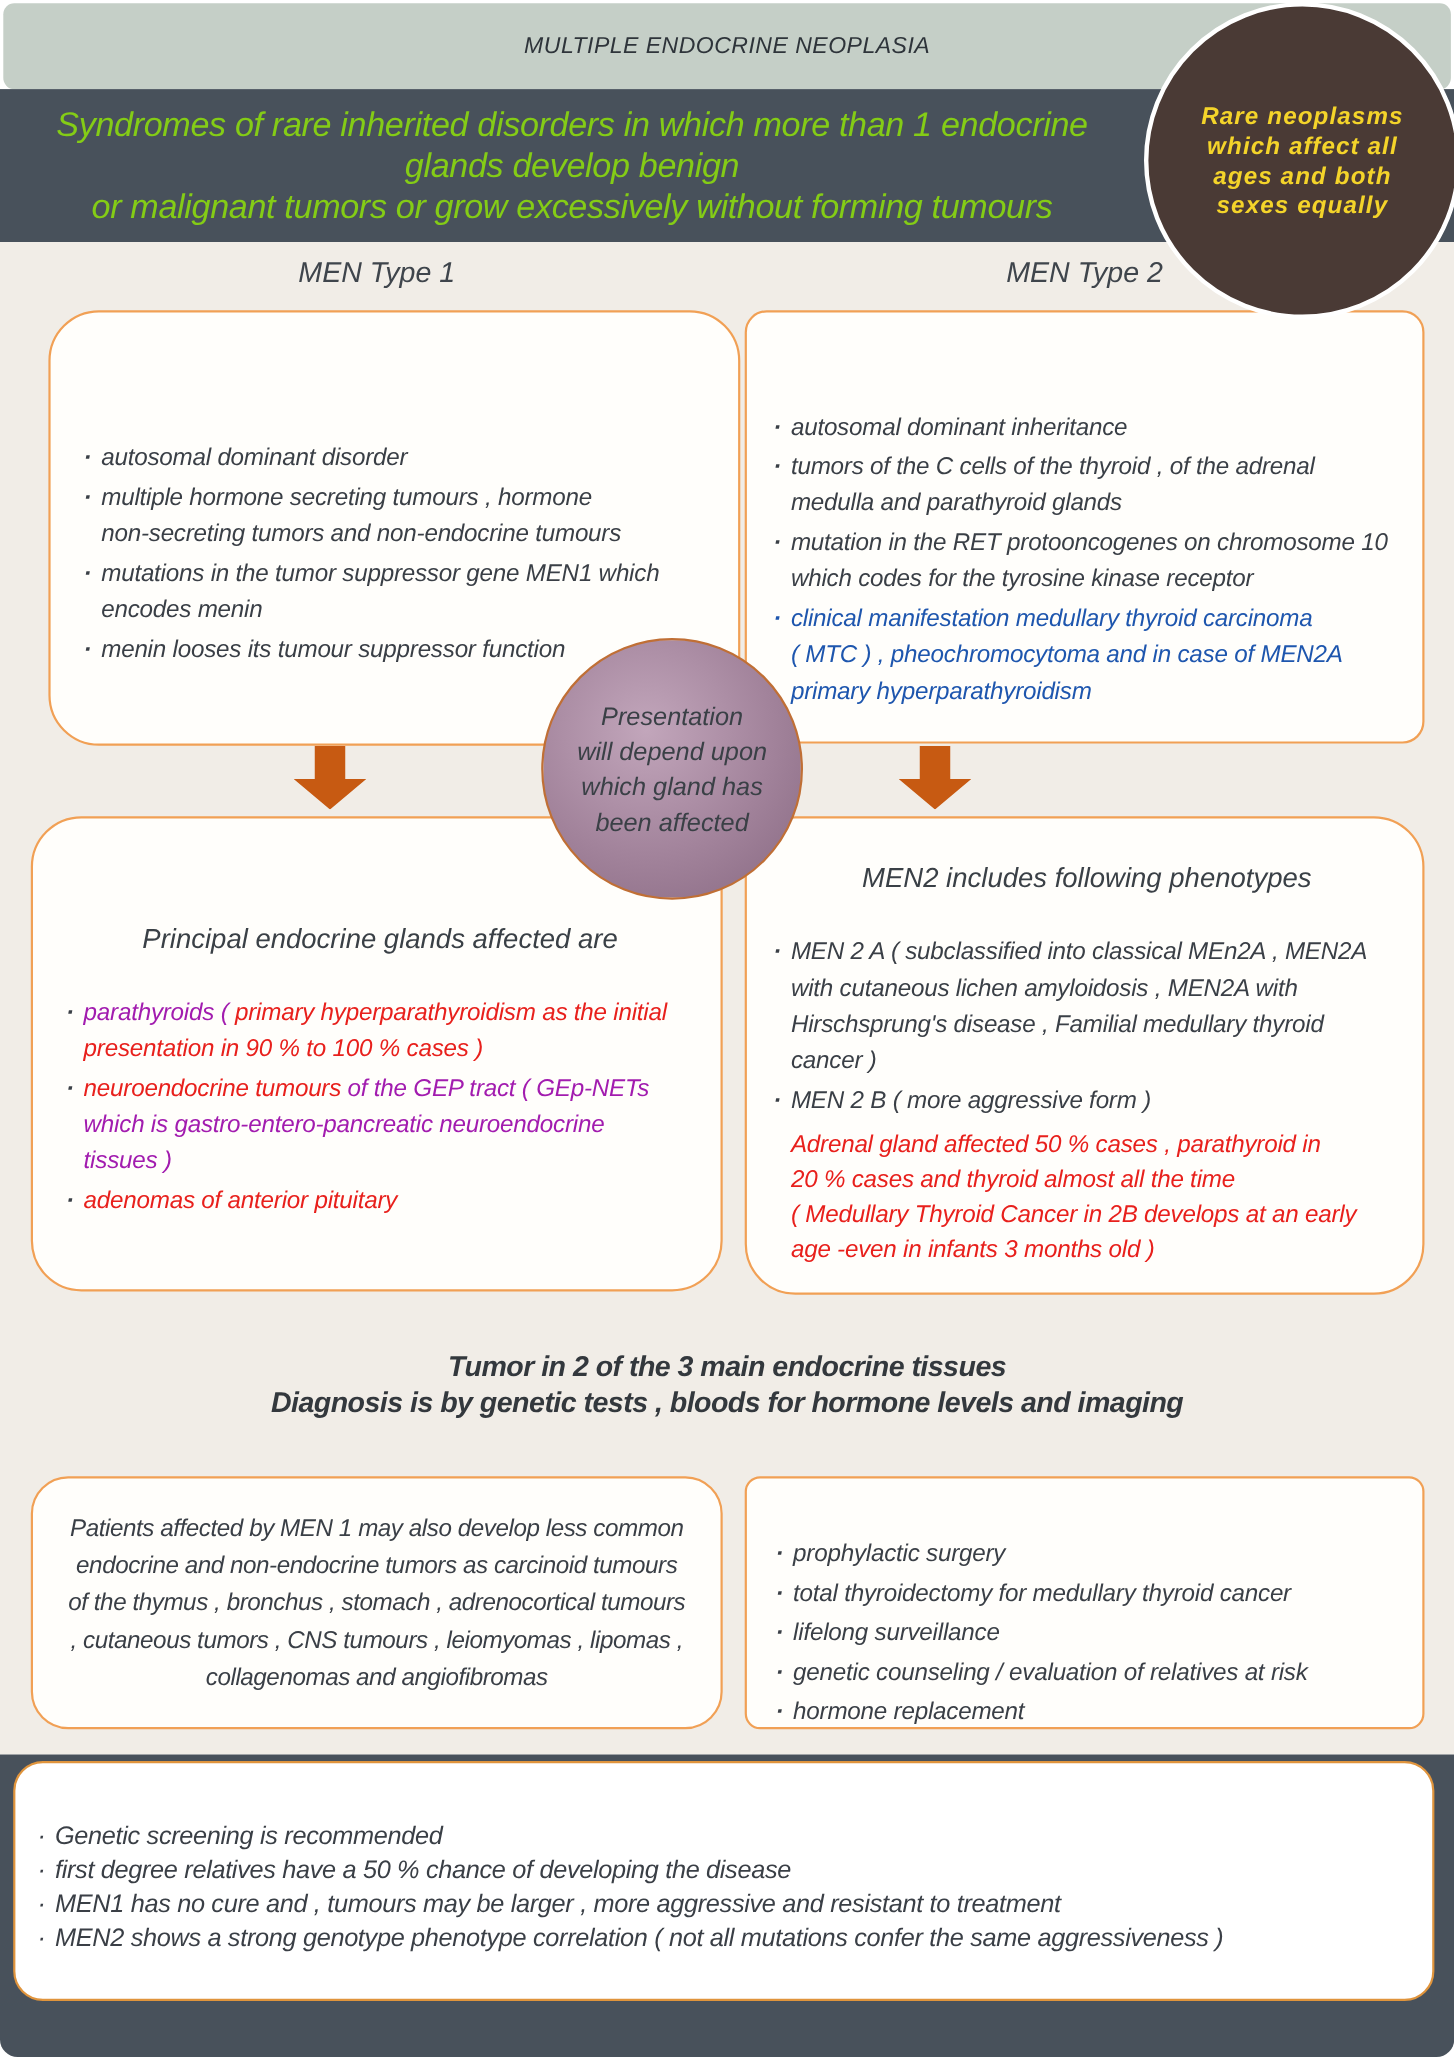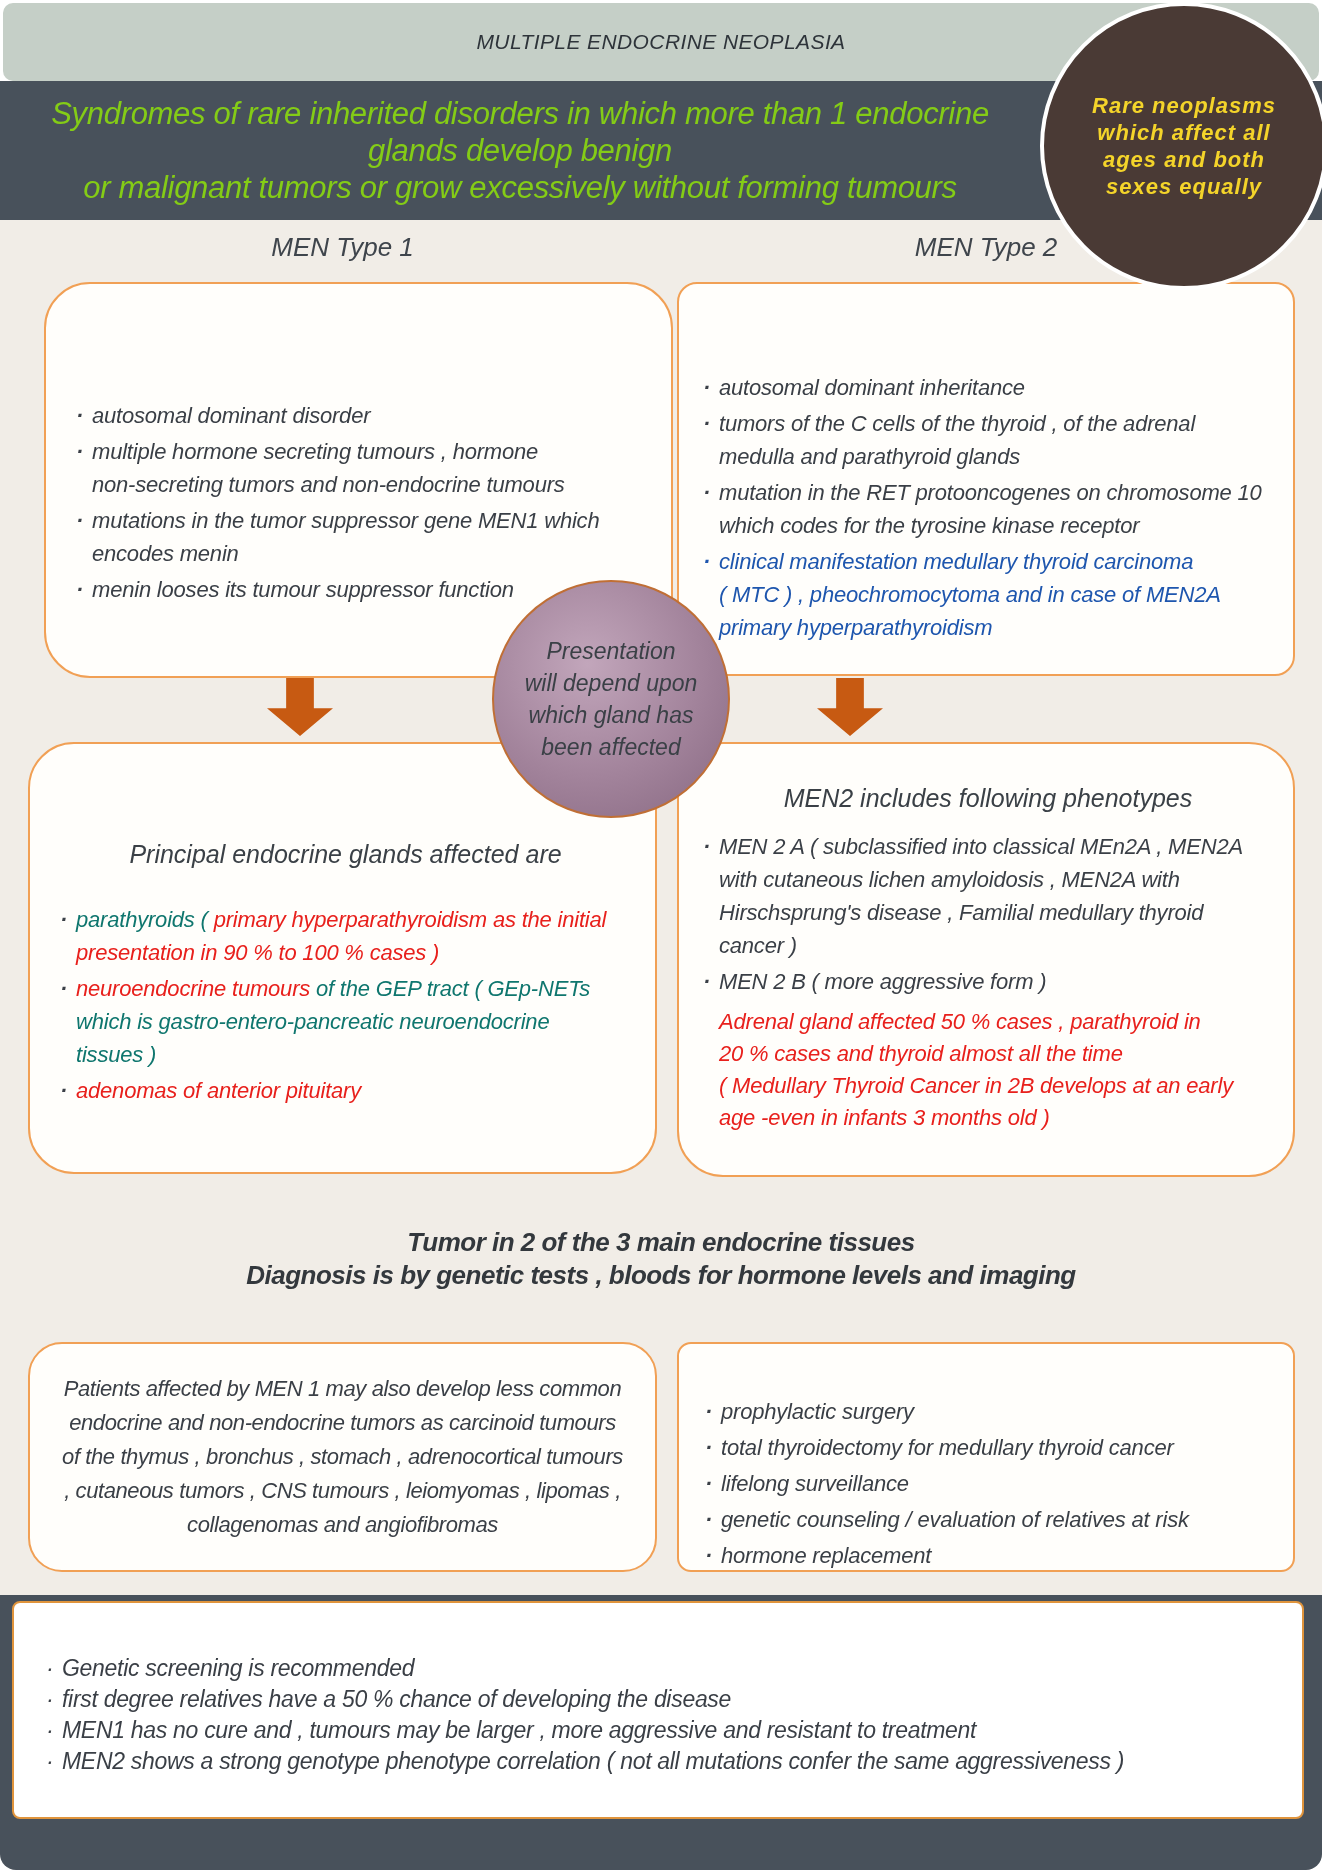--- a/index.html
+++ b/index.html
@@ -35,21 +35,21 @@
 
   ul.blist{list-style:none;margin:0;padding:0;}
   ul.blist li{position:relative;padding-left:22px;font-size:22px;line-height:33px;letter-spacing:-.2px;
               color:#3a3f46;margin:3px 0;white-space:pre-line;}
   ul.blist li::before{content:"\00B7";position:absolute;left:6px;top:0;font-weight:bold;color:#3a3f46;}
   ul.blist li.blue,{color:#1e56ae;}
   ul.blist li.blue{color:#1e56ae;}
   ul.blist li.blue::before{color:#1e56ae;}
 
   .seg-red{color:#e8201c;}
-  .seg-dark{color:#0f766e;}
+  .seg-dark{color:#a21caf;}
 
   .box-men1-overview{left:44px;top:62px;width:629px;height:396px;border-radius:46px;
                      padding:112px 16px 10px 24px;}
   .box-men2-overview{left:677px;top:62px;width:618px;height:394px;border-radius:20px;
                      padding:84px 23px 10px 18px;}
 
   .arrow{position:absolute;width:66px;height:58px;background:#c75a12;z-index:3;
          clip-path:polygon(29% 0,71% 0,71% 52%,100% 52%,50% 100%,0 52%,29% 52%);}
   .arrow.a1{left:267px;top:458px;}
   .arrow.a2{left:817px;top:458px;}
@@ -59,42 +59,42 @@
           border:2px solid #c06f35;box-sizing:border-box;display:flex;align-items:center;
           justify-content:center;text-align:center;z-index:5;}
   .sphere-text{font-size:23px;line-height:32px;color:#3a4046;white-space:pre-line;}
 
   .box-title{text-align:center;font-size:25px;color:#3a4046;margin:0 0 34px 0;}
 
   .box-men1-glands{left:28px;top:522px;width:629px;height:432px;border-radius:46px;
                    padding:96px 18px 0 24px;}
   .box-men2-pheno{left:677px;top:522px;width:618px;height:435px;border-radius:46px;
                   padding:40px 14px 0 18px;}
-  .box-men2-pheno .box-title{margin-bottom:17px;}
+  .box-men2-pheno .box-title{margin-bottom:35px;}
   .red-note{margin-top:8px;padding-left:22px;font-size:22px;line-height:32px;letter-spacing:-.2px;
             color:#e8201c;white-space:pre-line;}
 
   .diagnosis{position:absolute;left:0;top:1006px;width:1322px;text-align:center;font-weight:bold;
              font-size:26px;line-height:33px;letter-spacing:-.5px;color:#33383d;white-space:pre-line;}
 
   .box-men1-extra{left:28px;top:1122px;width:629px;height:230px;border-radius:34px;
                   display:flex;align-items:center;justify-content:center;text-align:center;
                   padding:14px 14px;}
   .box-men1-extra .extra-text{font-size:22px;line-height:34px;letter-spacing:-.4px;color:#3a3f46;
                               white-space:pre-line;}
   .box-men2-mgmt{left:677px;top:1122px;width:618px;height:230px;border-radius:14px;
                  padding:48px 10px 0 20px;}
   .box-men2-mgmt li{margin:0;line-height:32px;}
 
   
   .footer{position:absolute;left:0;top:1595px;width:1322px;height:275px;background:#48515b;
           border-radius:0 0 16px 16px;}
   .footer-box{position:absolute;left:12px;top:6px;width:1292px;height:218px;background:#ffffff;
-              border:2px solid #e0943c;border-radius:8px;box-sizing:border-box;
-              padding:50px 30px 0 30px;}
+              border:2px solid #e0943c;border-radius:27px;box-sizing:border-box;
+              padding:50px 30px 0 18px;}
   ul.flist{list-style:none;margin:0;padding:0;}
   ul.flist li{position:relative;padding-left:18px;font-size:23px;line-height:31px;
               letter-spacing:-.3px;color:#3a3f46;white-space:pre-line;}
   ul.flist li::before{content:"\00B7";position:absolute;left:2px;top:0;}
 </style>
 </head>
 <body>
 
 <div class="page">
 

